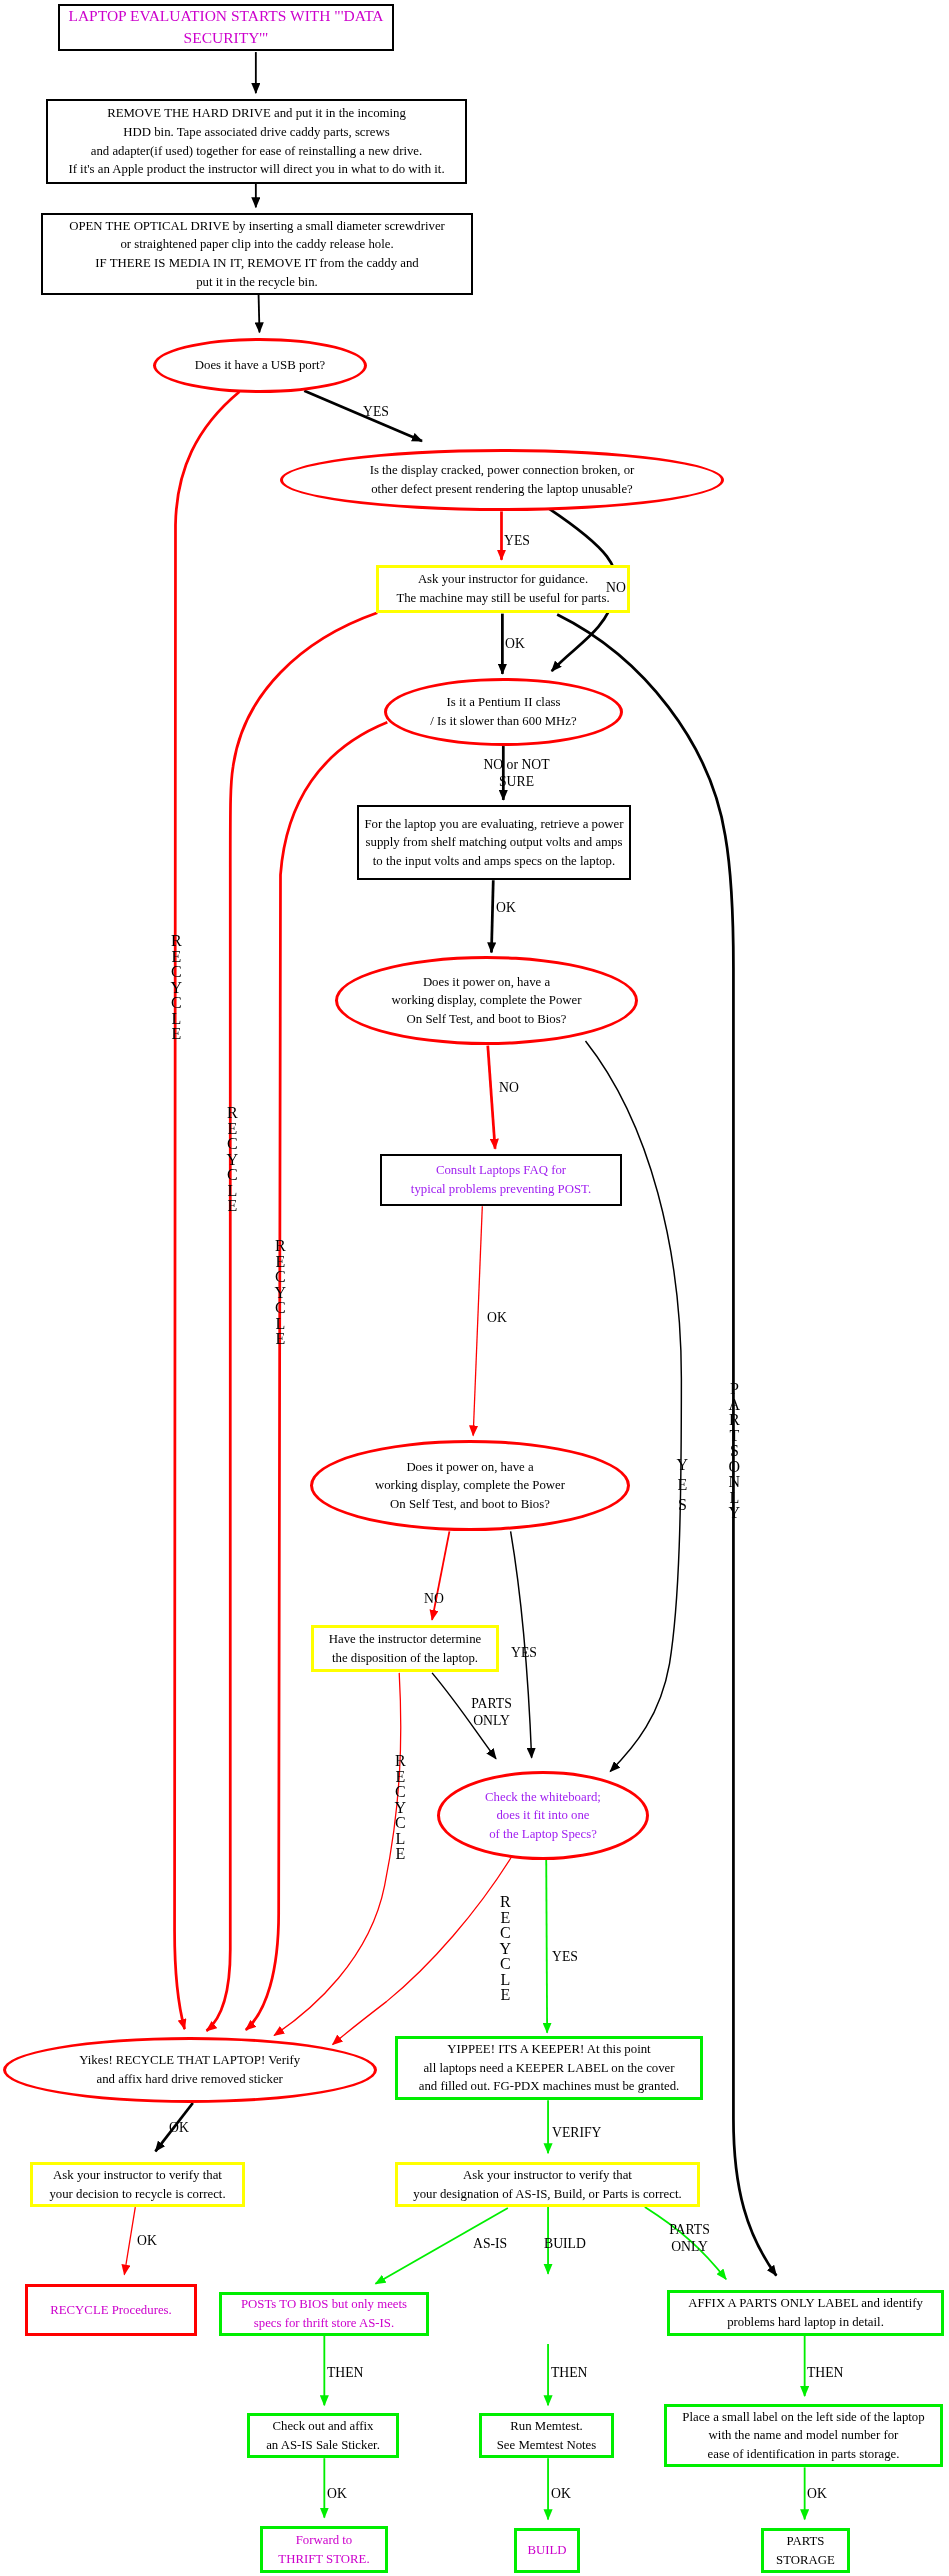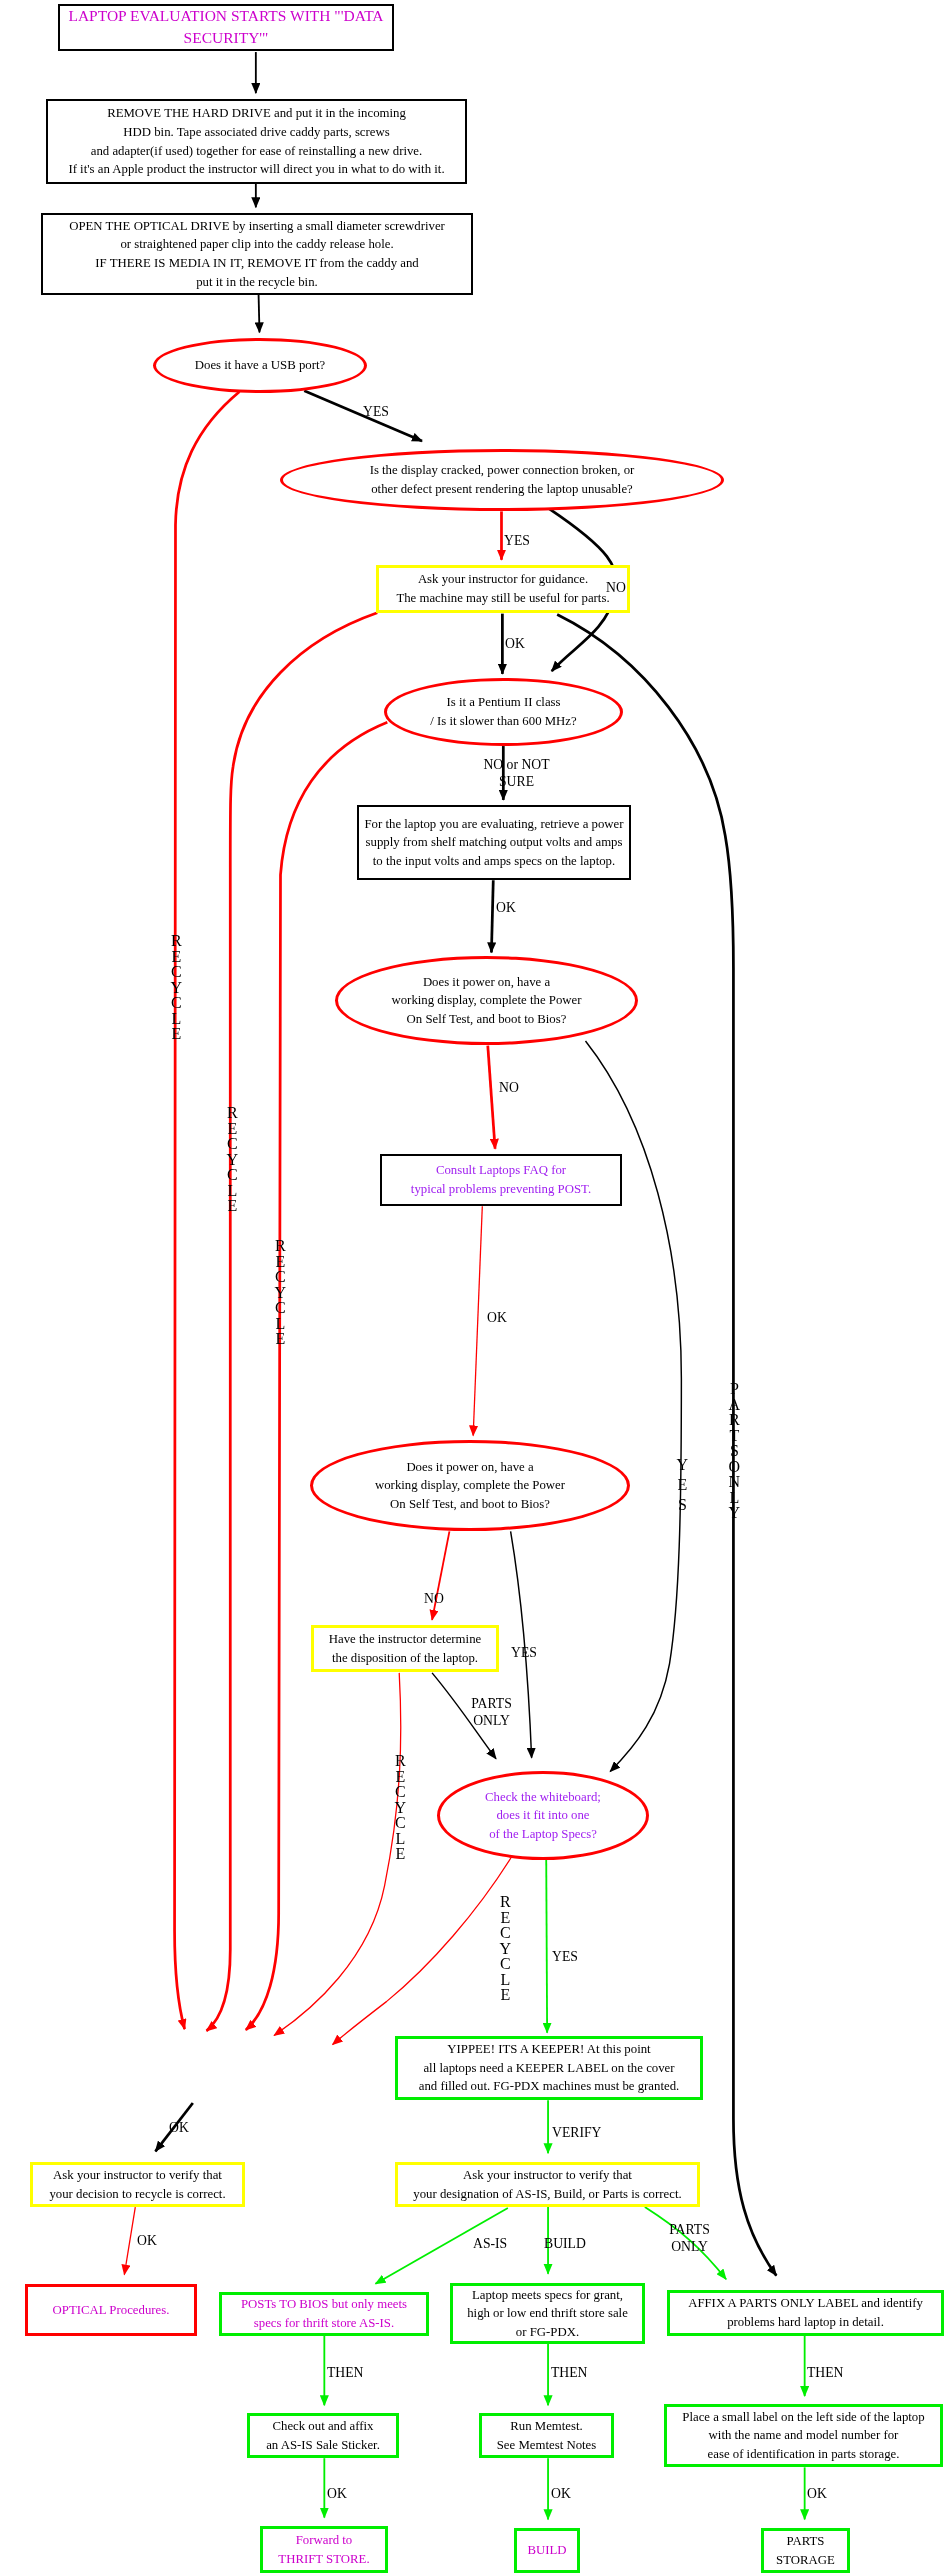--- a/index.html
+++ b/index.html
@@ -112,33 +112,32 @@
   <div class="node box-black t-purple" style="left:380px;top:1154px;width:242px;height:52px;">Consult Laptops FAQ for
 typical problems preventing POST.</div>
   <div class="node ellipse" style="left:310px;top:1440px;width:320px;height:91px;">Does it power on, have a
 working display, complete the Power
 On Self Test, and boot to Bios?</div>
   <div class="node box-yellow" style="left:311px;top:1625px;width:188px;height:47px;">Have the instructor determine
 the disposition of the laptop.</div>
   <div class="node ellipse t-purple" style="left:437px;top:1771px;width:212px;height:89px;">Check the whiteboard;
 does it fit into one
 of the Laptop Specs?</div>
+  <div class="node ellipse" style="left:2.7px;top:2037px;width:374px;height:66px;">Yikes! RECYCLE THAT LAPTOP! Verify
+and affix hard drive removed sticker</div>
   <div class="node box-green" style="left:395px;top:2036px;width:308px;height:64px;">YIPPEE! ITS A KEEPER! At this point
 all laptops need a KEEPER LABEL on the cover
 and filled out. FG-PDX machines must be granted.</div>
   <div class="node box-yellow" style="left:30px;top:2162px;width:215px;height:45px;">Ask your instructor to verify that
 your decision to recycle is correct.</div>
   <div class="node box-yellow" style="left:395px;top:2162px;width:305px;height:45px;">Ask your instructor to verify that
 your designation of AS-IS, Build, or Parts is correct.</div>
-  <div class="node box-red t-magenta" style="left:25px;top:2284px;width:172px;height:52px;">OPTICAL Procedures.</div>
+  <div class="node box-red t-magenta" style="left:25px;top:2284px;width:172px;height:52px;">RECYCLE Procedures.</div>
   <div class="node box-green t-magenta" style="left:219px;top:2292px;width:210px;height:44px;">POSTs TO BIOS but only meets
 specs for thrift store AS-IS.</div>
-  <div class="node box-green" style="left:450px;top:2283px;width:195px;height:61px;">Laptop meets specs for grant,
-high or low end thrift store sale
-or FG-PDX.</div>
   <div class="node box-green" style="left:667px;top:2290px;width:277px;height:46px;">AFFIX A PARTS ONLY LABEL and identify
 problems hard laptop in detail.</div>
   <div class="node box-green" style="left:247px;top:2413px;width:152px;height:45px;">Check out and affix
 an AS-IS Sale Sticker.</div>
   <div class="node box-green" style="left:479px;top:2413px;width:135px;height:45px;">Run Memtest.
 See Memtest Notes</div>
   <div class="node box-green" style="left:664px;top:2404px;width:279px;height:63px;">Place a small label on the left side of the laptop
 with the name and model number for
 ease of identification in parts storage.</div>
   <div class="node box-green t-magenta" style="left:260px;top:2526px;width:128px;height:47px;">Forward to

